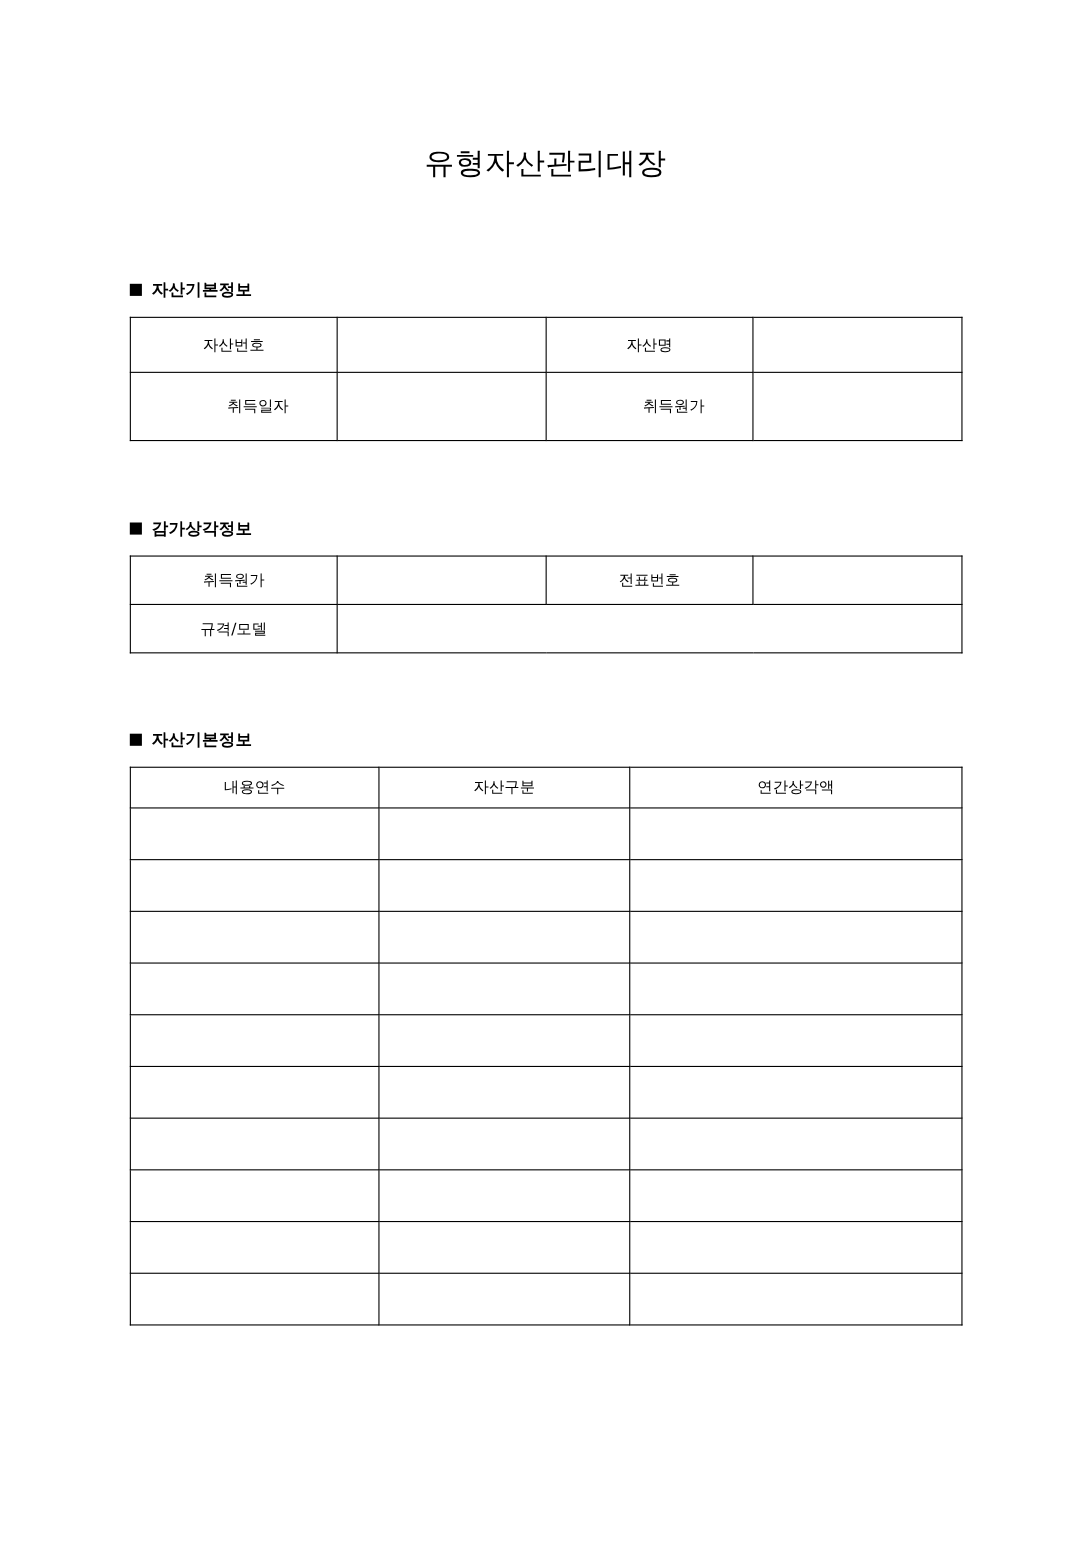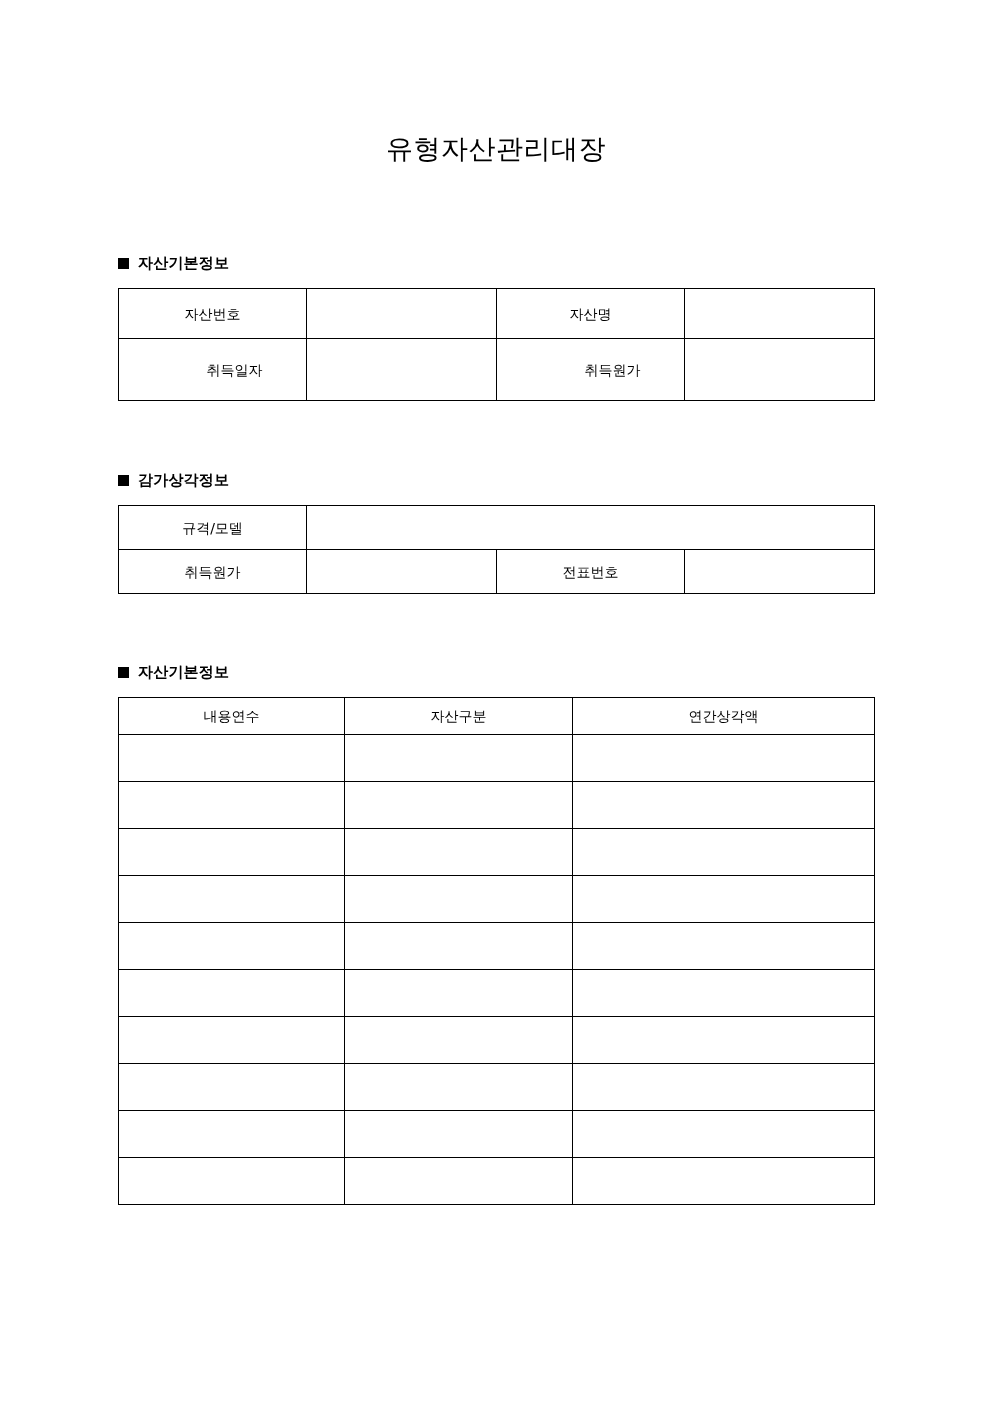--- a/index.html
+++ b/index.html
@@ -157,28 +157,28 @@
 
   <table class="grid" id="table-acquisition">
     <colgroup>
       <col style="width:188px">
       <col style="width:190px">
       <col style="width:188px">
       <col style="width:190px">
     </colgroup>
     <tbody>
       <tr>
+        <td class="lbl">취득원가</td>
+        <td class="val"></td>
+        <td class="lbl">전표번호</td>
+        <td class="val"></td>
+      </tr>
+      <tr>
         <td class="lbl">규격/모델</td>
         <td class="val" colspan="3"></td>
-      </tr>
-      <tr>
-        <td class="lbl">취득원가</td>
-        <td class="val"></td>
-        <td class="lbl">전표번호</td>
-        <td class="val"></td>
       </tr>
     </tbody>
   </table>
 
   <div class="section-heading" id="heading-depreciation">
     <span class="bullet-square"></span>
     <span class="heading-text">자산기본정보</span>
   </div>
 
   <table class="grid" id="table-depreciation">

